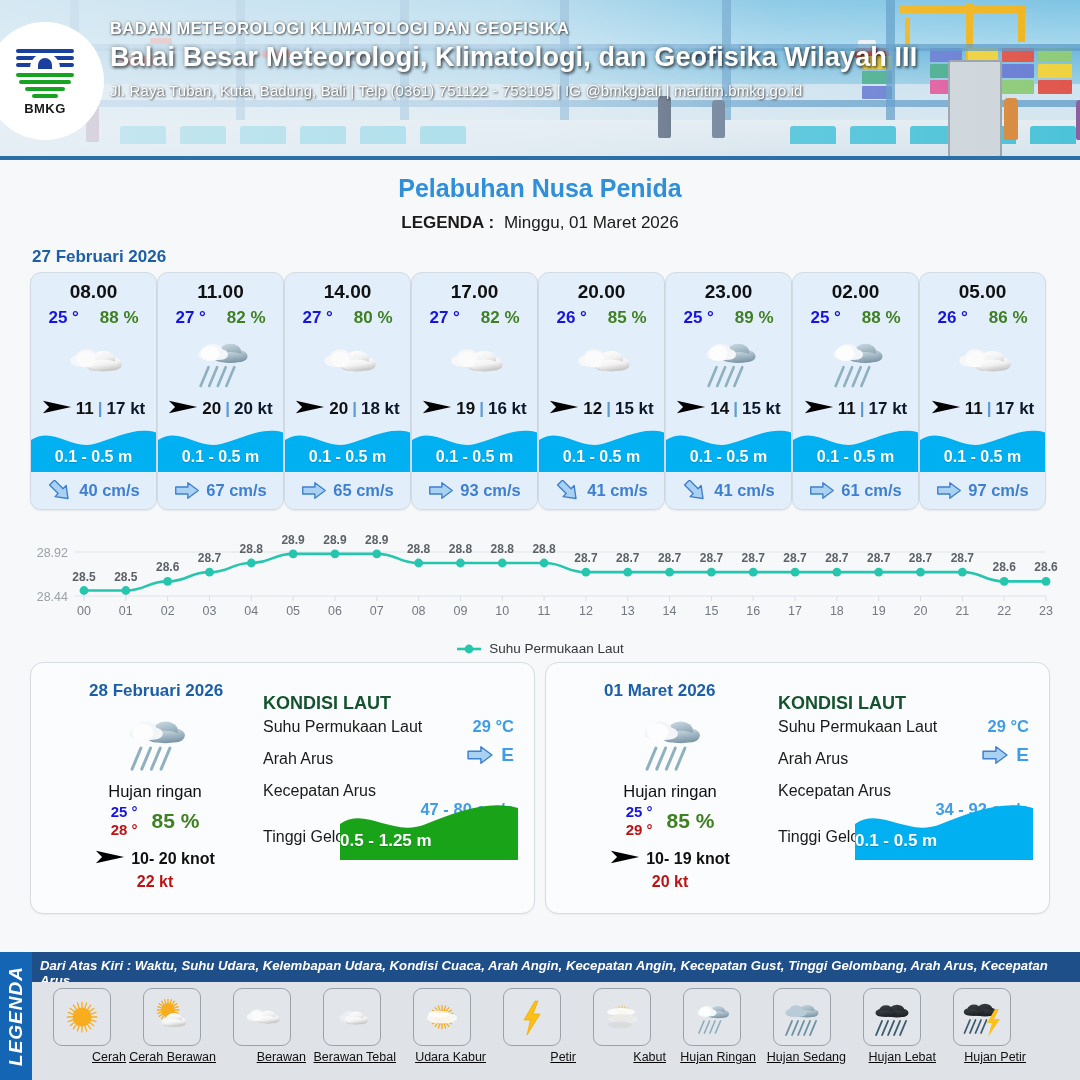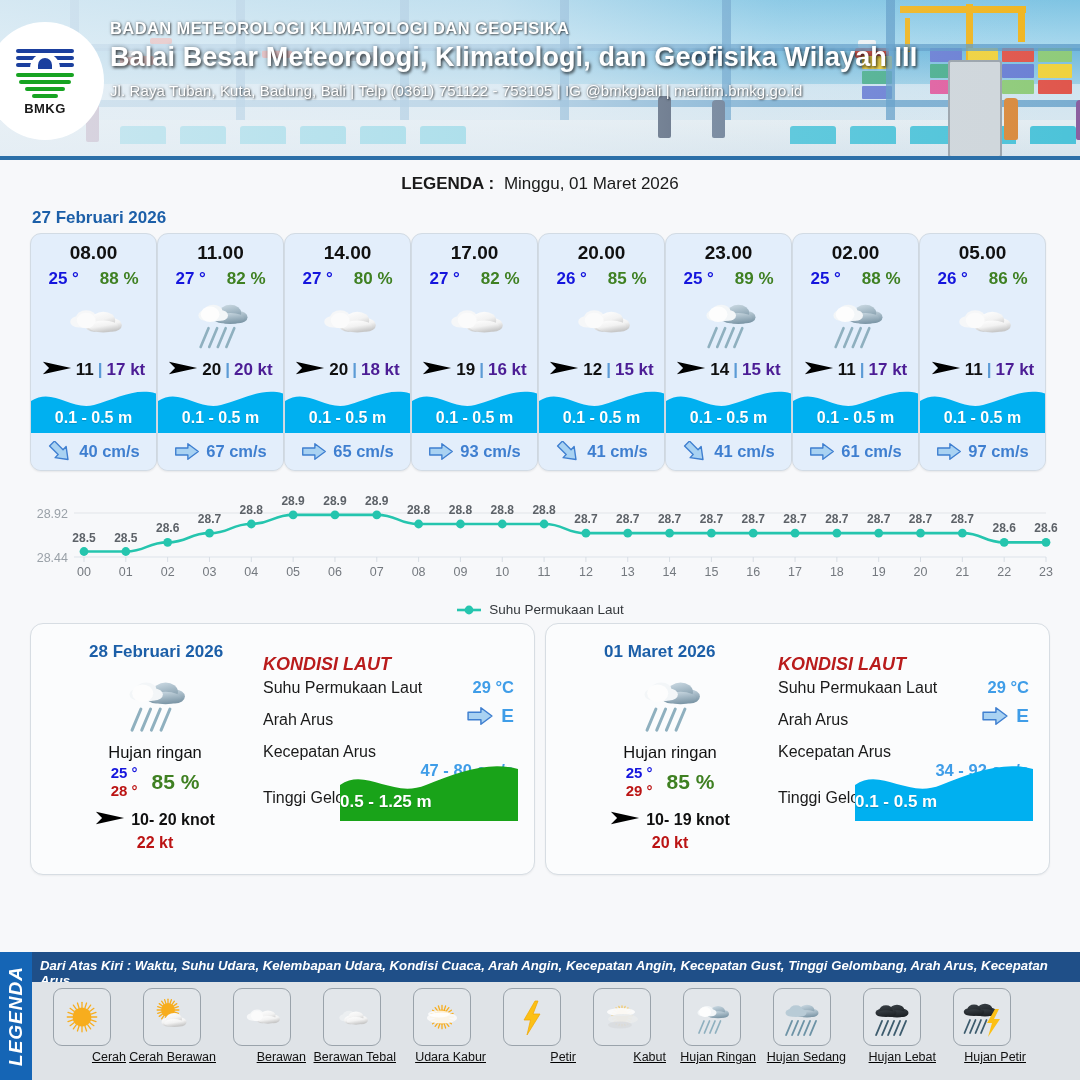--- a/index.html
+++ b/index.html
@@ -124,21 +124,21 @@
 
   .c-icon { height:62px; display:flex; align-items:center; justify-content:center; margin-top:2px; }
 
   .c-wind {
     display:flex; align-items:center; justify-content:center; gap:4px;
     margin-top:6px; padding-bottom:4px;
   }
   .wind-arrow { flex:none; }
   .w-dir { font-size:17px; font-weight:bold; color:#101010; }
   .w-sep { font-size:17px; font-weight:bold; color:#5c9bd6; }
-  .w-gust { font-size:17px; font-weight:bold; color:#4c1d95; }
+  .w-gust { font-size:17px; font-weight:bold; color:#0f172a; }
 
   .c-wave { position:relative; height:46px; margin-top:2px; }
   .c-wave svg { position:absolute; left:0; top:0; }
   .c-wave span {
     position:absolute; left:0; right:0; bottom:6px; text-align:center;
     font-size:16px; font-weight:bold; color:#ffffff;
     text-shadow:0 1px 1px rgba(0,0,0,.18);
   }
   .c-curr {
     display:flex; align-items:center; justify-content:center; gap:6px;
@@ -178,21 +178,21 @@
   .p-tmin { font-size:15px; font-weight:bold; color:#1515dd; }
   .p-tmax { font-size:15px; font-weight:bold; color:#bb1414; }
   .p-hum { font-size:21px; font-weight:bold; color:#3f8022; }
   .p-wind {
     display:flex; align-items:center; justify-content:center; gap:6px; margin-top:10px;
   }
   .p-wspd { font-size:16px; font-weight:bold; color:#101010; }
   .p-gust { font-size:16px; font-weight:bold; color:#bb1414; margin-top:3px; }
 
   .p-right { position:absolute; left:232px; top:30px; right:14px; }
-  .p-sec-title { font-size:18px; font-weight:bold; color:#b91c1c;font-style:italic; }
+  .p-sec-title { font-size:18px; font-weight:bold; color:#14532d; }
   .p-item { position:relative; height:32px; }
   .p-key { font-size:16px; color:#1a1a1a; position:absolute; left:0; top:4px; }
   .p-val { font-size:16.5px; font-weight:bold; color:#3f9de8; position:absolute; right:6px; top:3px; }
   .p-val-arrow {
     position:absolute; right:6px; top:-2px; display:flex; align-items:center; gap:7px;
   }
   .p-val-arrow span { font-size:19px; font-weight:bold; color:#3f9de8; }
   .p-wave-box { position:absolute; right:2px; bottom:-4px; width:178px; height:62px; }
   .p-wave-box svg { position:absolute; left:0; top:0; }
   .p-wave-box span {
@@ -318,20 +318,21 @@
 
   <div class="banner-text">
     <div class="bt-line1">BADAN METEOROLOGI KLIMATOLOGI DAN GEOFISIKA</div>
     <div class="bt-line2">Balai Besar Meteorologi, Klimatologi, dan Geofisika Wilayah III</div>
     <div class="bt-line3">Jl. Raya Tuban, Kuta, Badung, Bali | Telp (0361) 751122 - 753105 | IG @bmkgbali | maritim.bmkg.go.id</div>
   </div>
   <div class="banner-bottom-line"></div>
 </div>
 
 <div class="titles">
+  <div class="title-sub">Pelabuhan Nusa Penida</div>
   <div class="valid-row">
     <div>
       <span class="valid-lbl">LEGENDA :</span>
       <span class="valid-val">Minggu, 01 Maret 2026</span>
     </div>
   </div>
 </div>
 
 <div class="day-label">27 Februari 2026</div>
 

